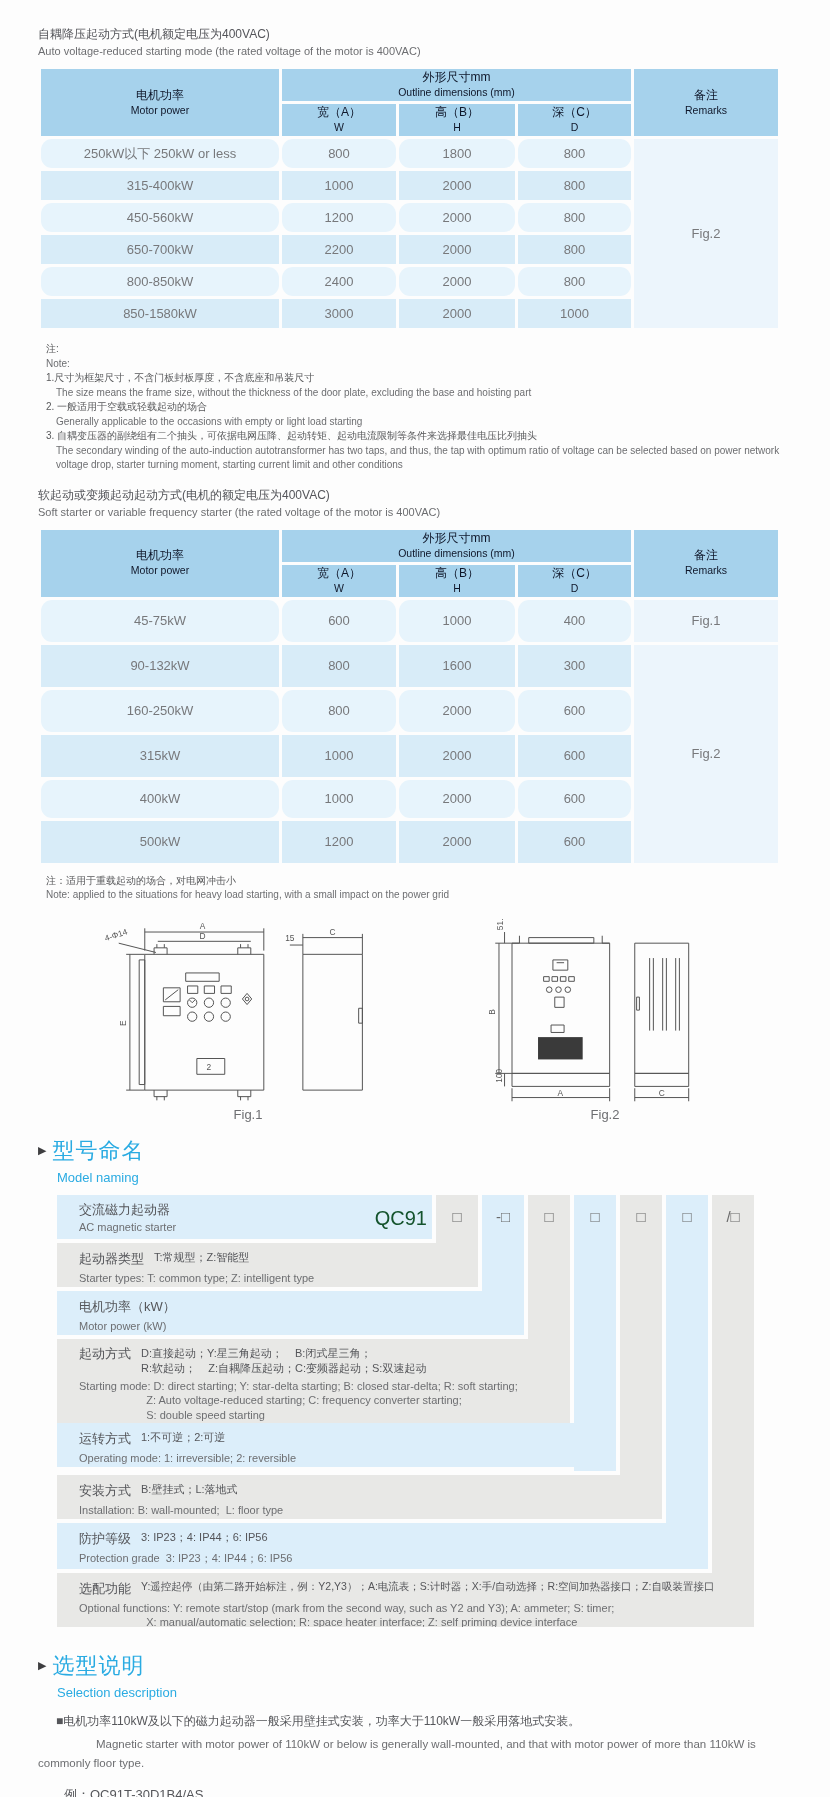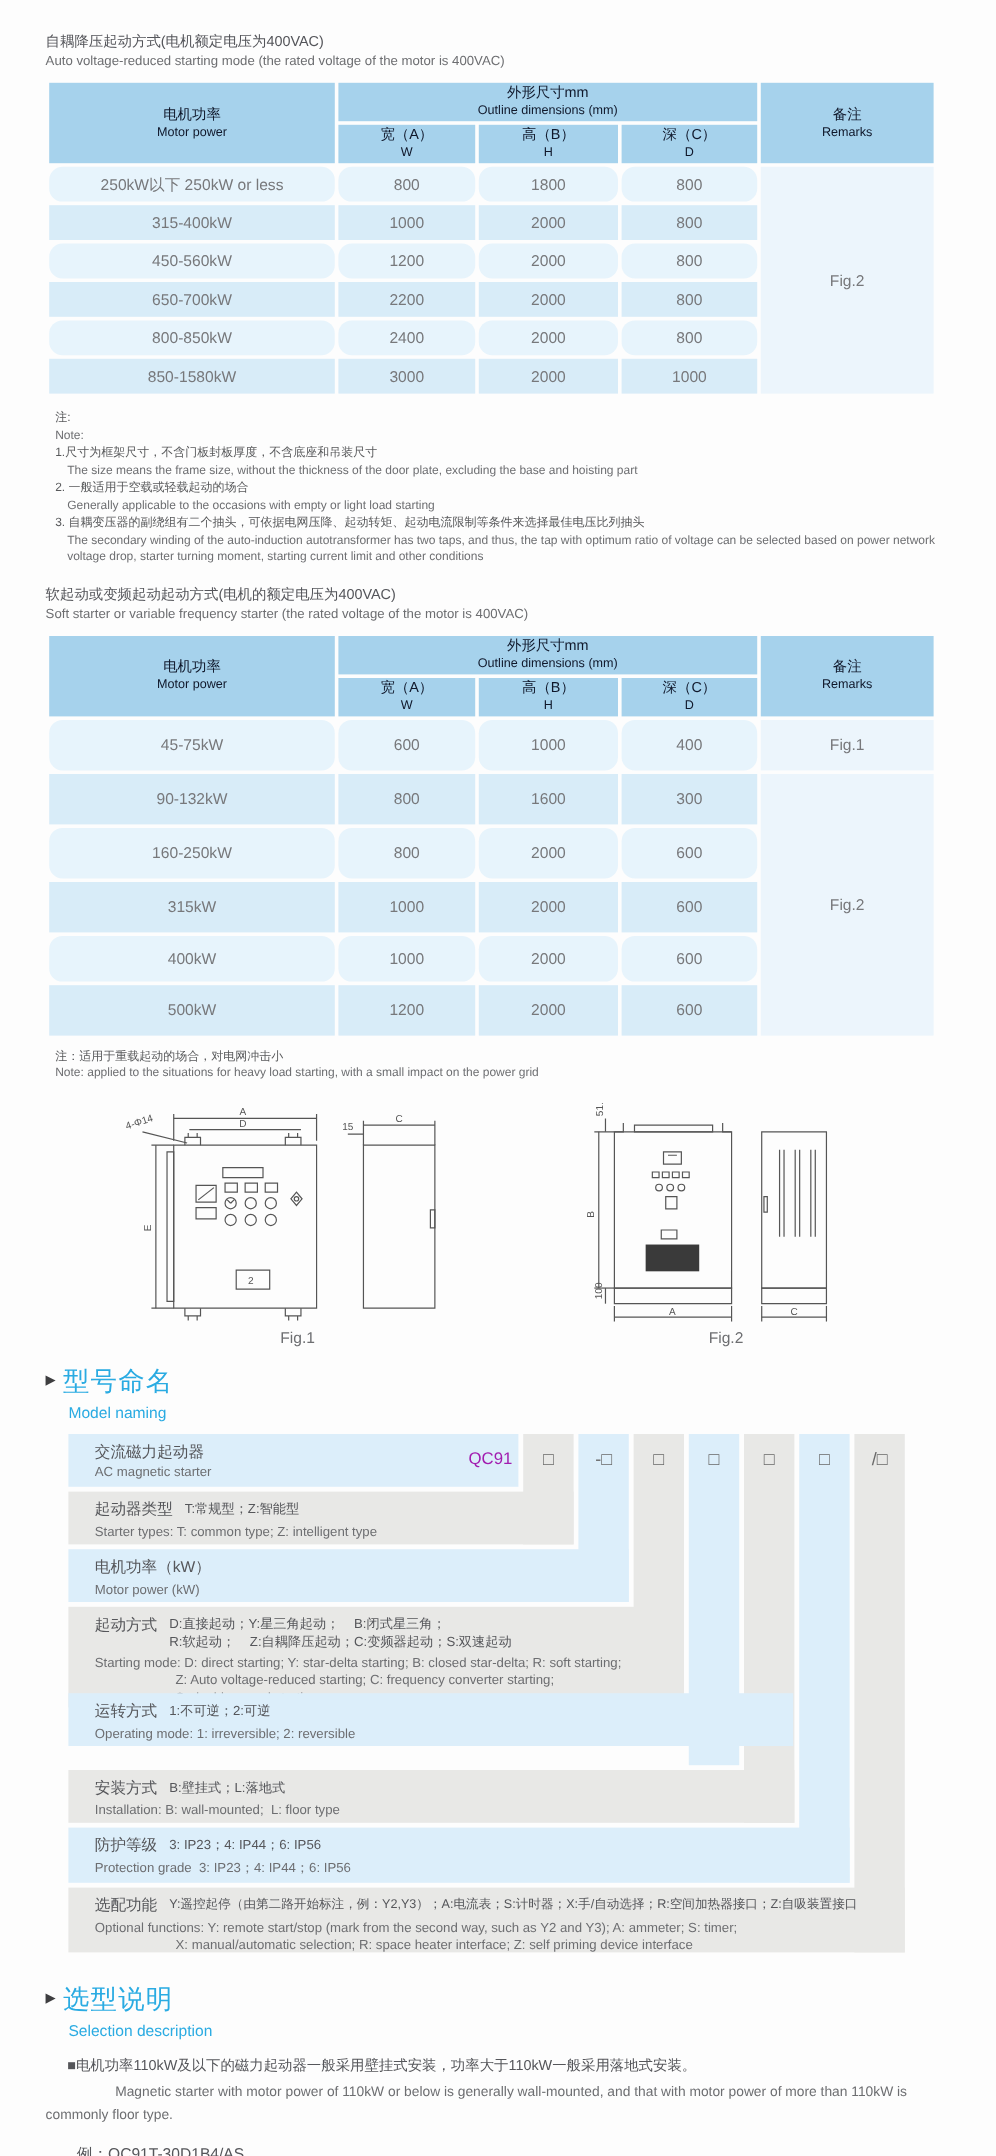--- a/index.html
+++ b/index.html
@@ -38,21 +38,21 @@
   .bighead-en{font-size:13px;color:#2aabe2;margin-left:17px;margin-top:4px;}
   
   .model{position:relative;margin-left:19px;margin-top:10px;width:697px;height:432px;padding-left:16px;}
   .band{position:absolute;}
   .g{background:#e8e8e6;}
   .b{background:#dceefa;}
   .mrow{position:absolute;left:0;box-sizing:border-box;padding:6px 0 0 22px;overflow:hidden;}
   .mlabel{font-size:13px;color:#55565a;margin-right:10px;}
   .mdesc{font-size:11px;color:#55565a;white-space:pre-wrap;display:inline-block;vertical-align:top;margin-top:1px;}
   .men{font-size:11px;color:#6d6e71;white-space:pre-wrap;margin-top:3px;line-height:1.35;}
-  .mcode{position:absolute;left:295px;top:12px;width:75px;text-align:right;font-size:14px;color:#a21caf;}
+  .mcode{position:absolute;left:295px;top:12px;width:75px;text-align:right;font-size:20px;color:#14532d;}
   .mbox{position:absolute;top:13px;width:42px;text-align:center;font-size:15px;color:#6a6a6a;}
   
   .sel-p-zh{font-size:12px;color:#55565a;margin:12px 0 0 18px;line-height:1.6;}
   .sel-p-en{font-size:11.5px;color:#6d6e71;margin:4px 0 0 0;line-height:1.7;text-indent:58px;max-width:760px;}
   .sel-ex{font-size:13px;color:#55565a;margin:12px 0 0 26px;}
 </style>
 </head>
 <body>
 
 <div class="page">
@@ -402,21 +402,21 @@
       <span class="mlabel">电机功率（kW）</span>
       <div class="men">Motor power (kW)</div>
     </div>
     <div class="mrow g" style="top:144px;height:84px;width:513px">
       <span class="mlabel" style="vertical-align:top">起动方式</span><span class="mdesc">D:直接起动；Y:星三角起动；    B:闭式星三角；
 R:软起动；    Z:自耦降压起动；C:变频器起动；S:双速起动</span>
       <div class="men">Starting mode: D: direct starting; Y: star-delta starting; B: closed star-delta; R: soft starting;
                       Z: Auto voltage-reduced starting; C: frequency converter starting;
                       S: double speed starting</div>
     </div>
-    <div class="mrow b" style="top:216px;height:44px;width:604px">
+    <div class="mrow b" style="top:228px;height:44px;width:559px">
       <span class="mlabel">运转方式</span><span class="mdesc">1:不可逆；2:可逆</span>
       <div class="men">Operating mode: 1: irreversible; 2: reversible</div>
     </div>
     <div class="mrow g" style="top:280px;height:44px;width:605px">
       <span class="mlabel">安装方式</span><span class="mdesc">B:壁挂式；L:落地式</span>
       <div class="men">Installation: B: wall-mounted;  L: floor type</div>
     </div>
     <div class="mrow b" style="top:328px;height:46px;width:651px">
       <span class="mlabel">防护等级</span><span class="mdesc">3: IP23；4: IP44；6: IP56</span>
       <div class="men">Protection grade  3: IP23；4: IP44；6: IP56</div>

